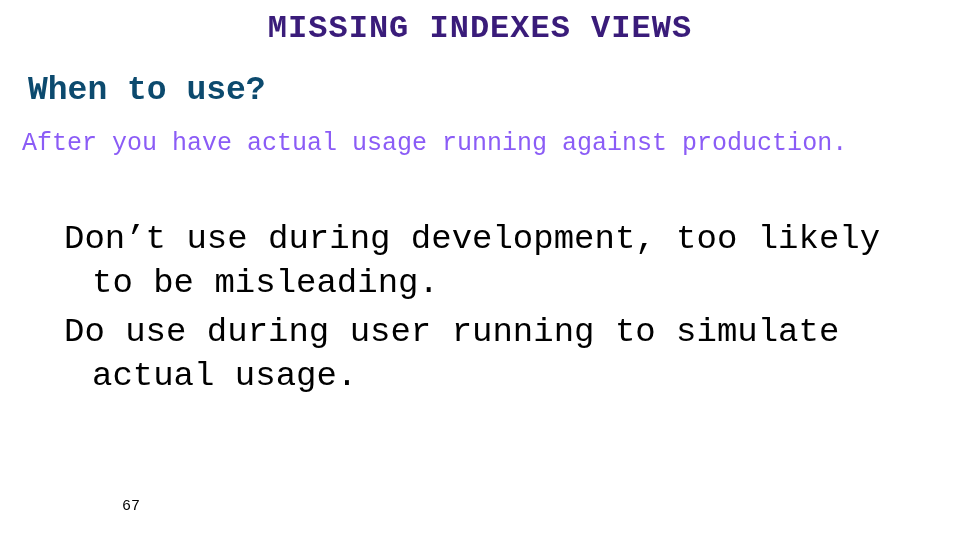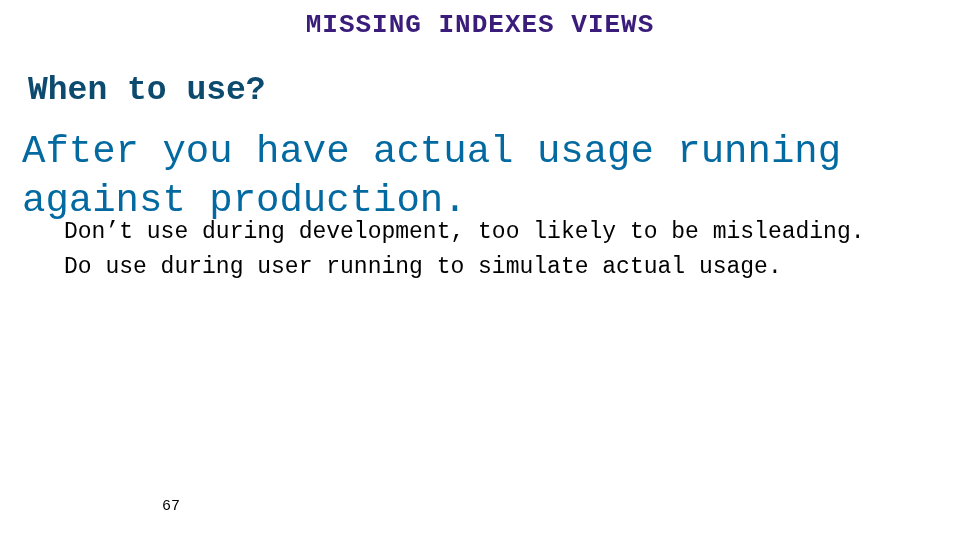--- a/index.html
+++ b/index.html
@@ -18,63 +18,62 @@
     height: 540px;
     box-sizing: border-box;
   }
   .title {
     position: absolute;
     top: 10px;
     left: 0;
     width: 100%;
     text-align: center;
     font-weight: bold;
-    font-size: 26px;
+    font-size: 32px;
     letter-spacing: 1px;
     color: #3a1c7a;
   }
   .subheading {
     position: absolute;
     top: 72px;
     left: 28px;
     font-weight: bold;
     font-size: 33px;
     color: #0c4a6e;
   }
   .lead {
     position: absolute;
     top: 128px;
     left: 22px;
     right: 30px;
-    font-size: 39px;
+    font-size: 25px;
     line-height: 1.25;
-    color: #0369a1;
+    color: #8b5cf6;
   }
   .bullets {
     position: absolute;
     top: 218px;
     left: 64px;
     right: 25px;
-    font-size: 23px;
+    font-size: 34px;
     line-height: 1.28;
     color: #000000;
   }
   .bullets p {
     margin: 0 0 6px 0;
     text-indent: -28px;
     padding-left: 28px;
   }
   .page-num {
     position: absolute;
     left: 122px;
     top: 498px;
     font-size: 15px;
     color: #000000;
     font-family: "Courier New", Courier, monospace;
-    margin-left: 40px;
   }
 </style>
 </head>
 <body>
 
 <div class="slide">
 
   <div class="title">MISSING INDEXES VIEWS</div>
 
   <div class="subheading">When to use?</div>

